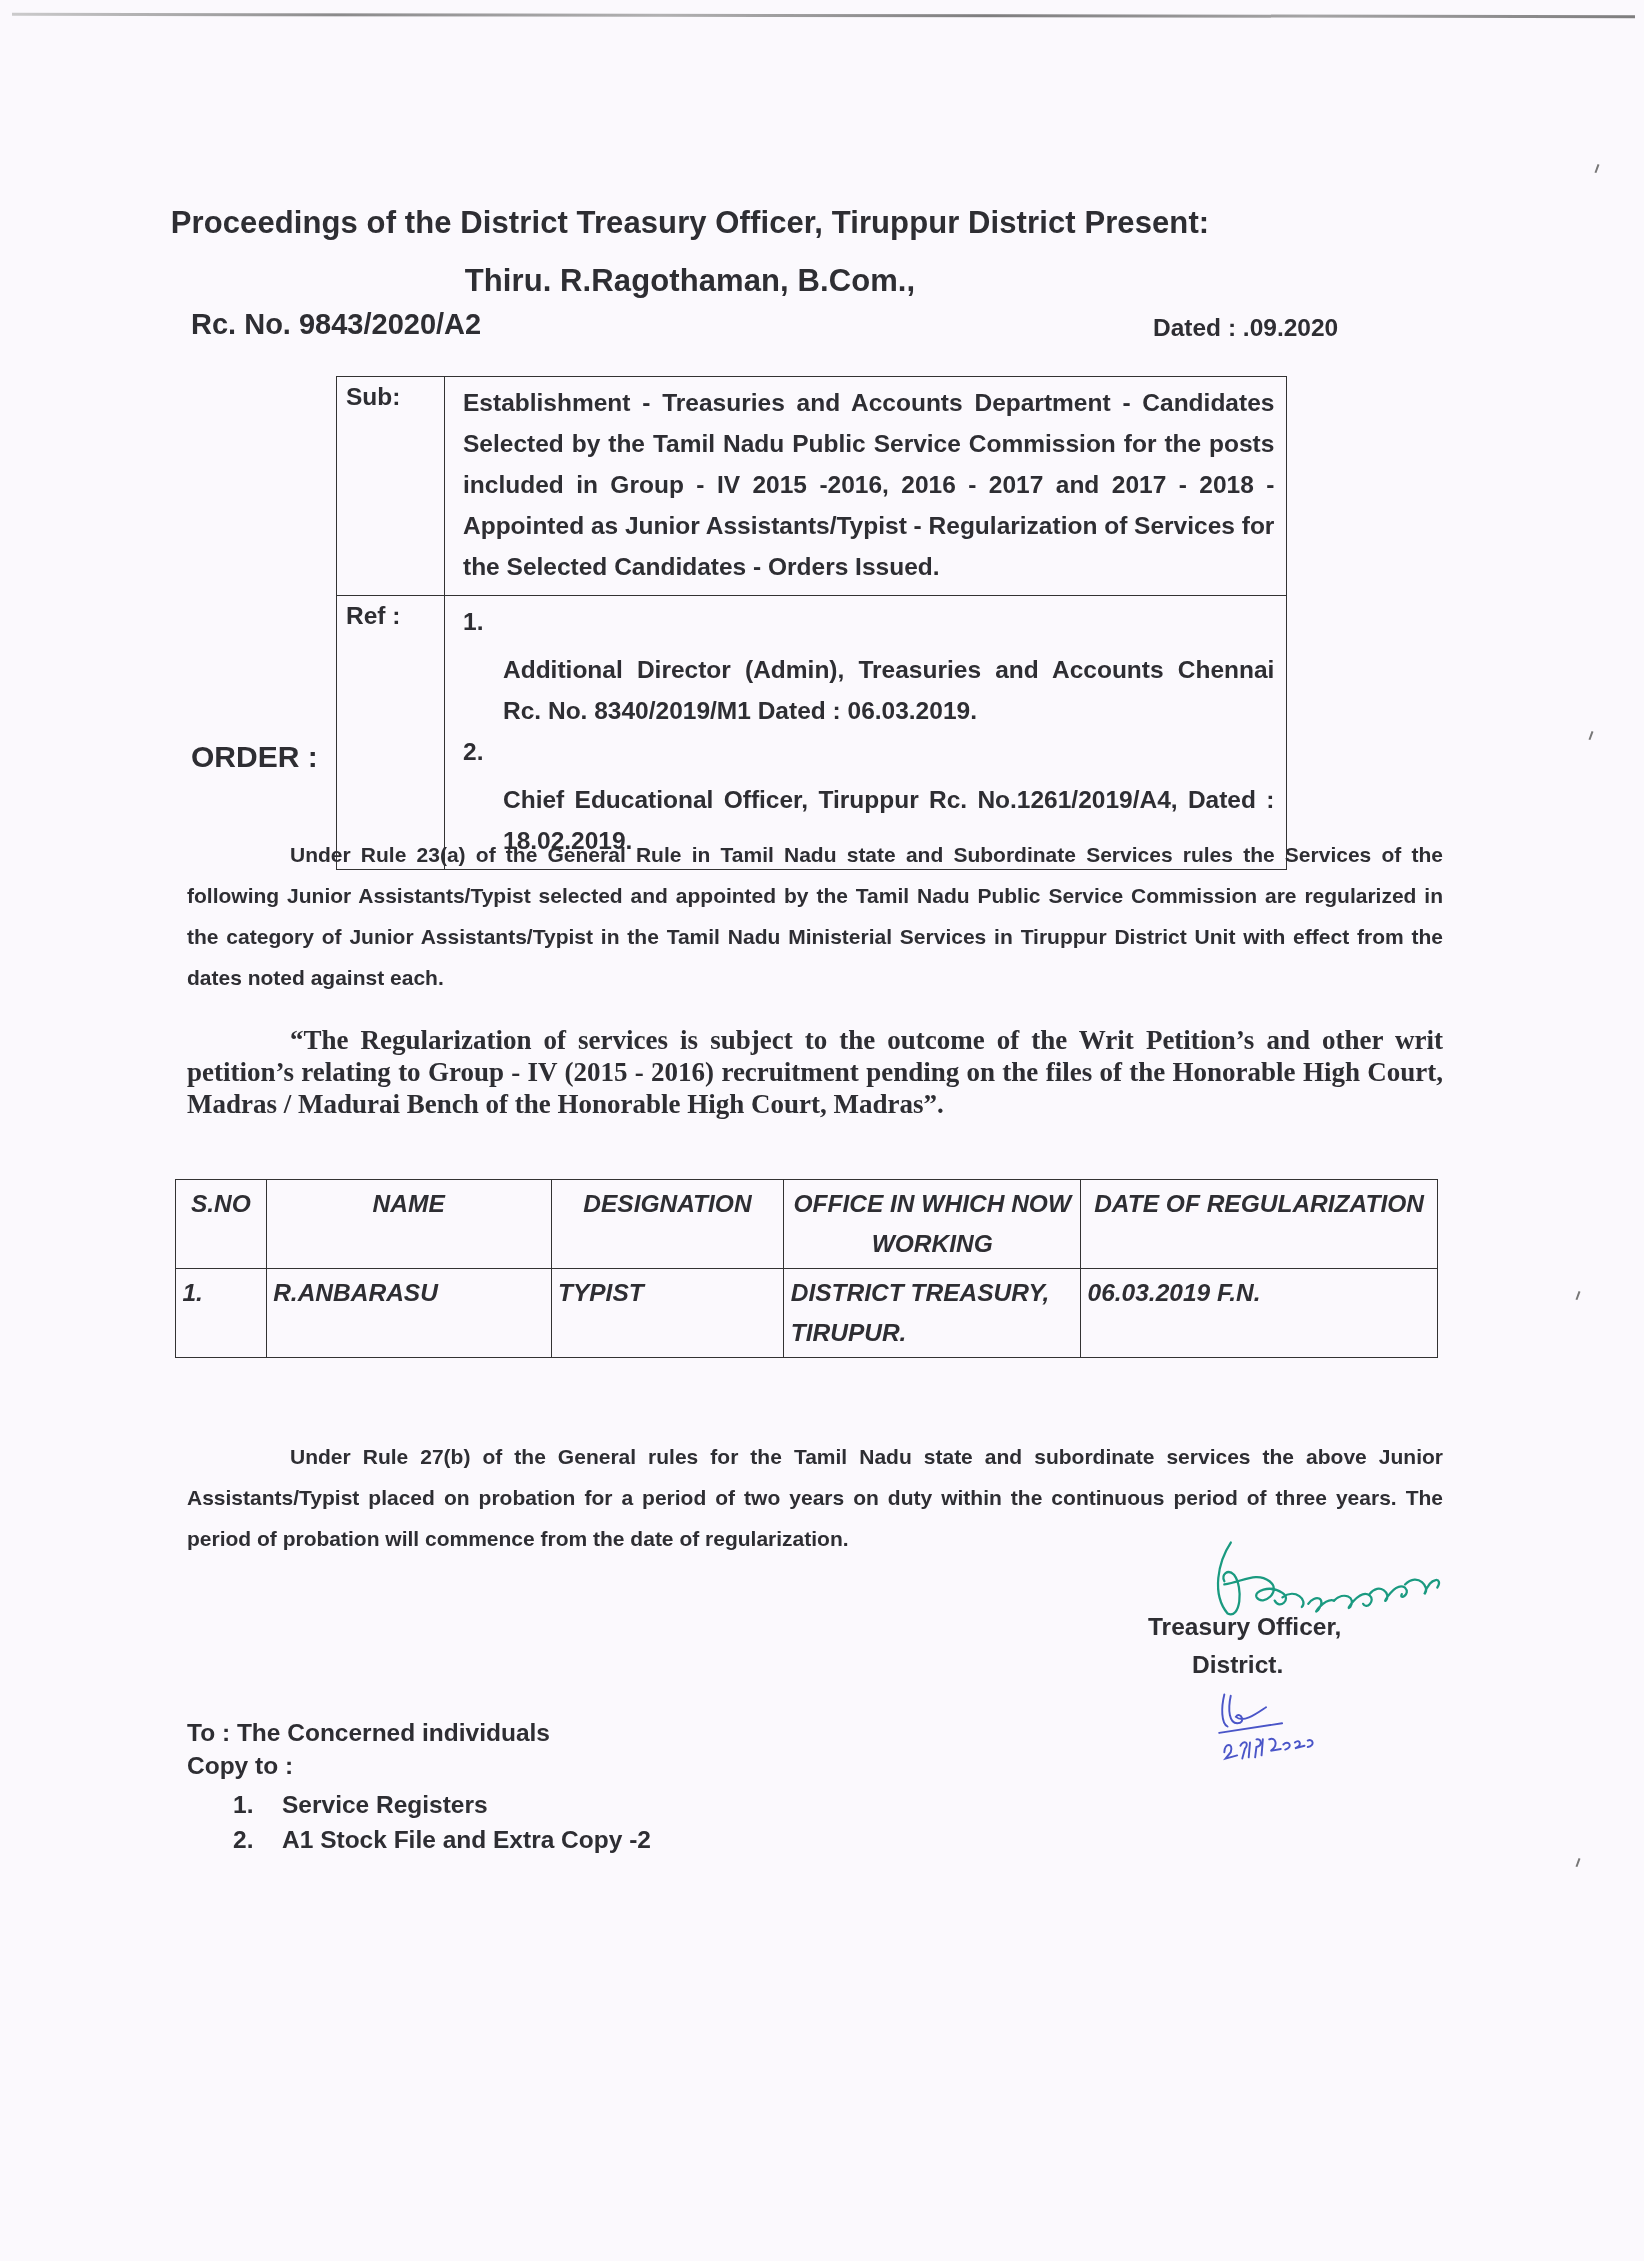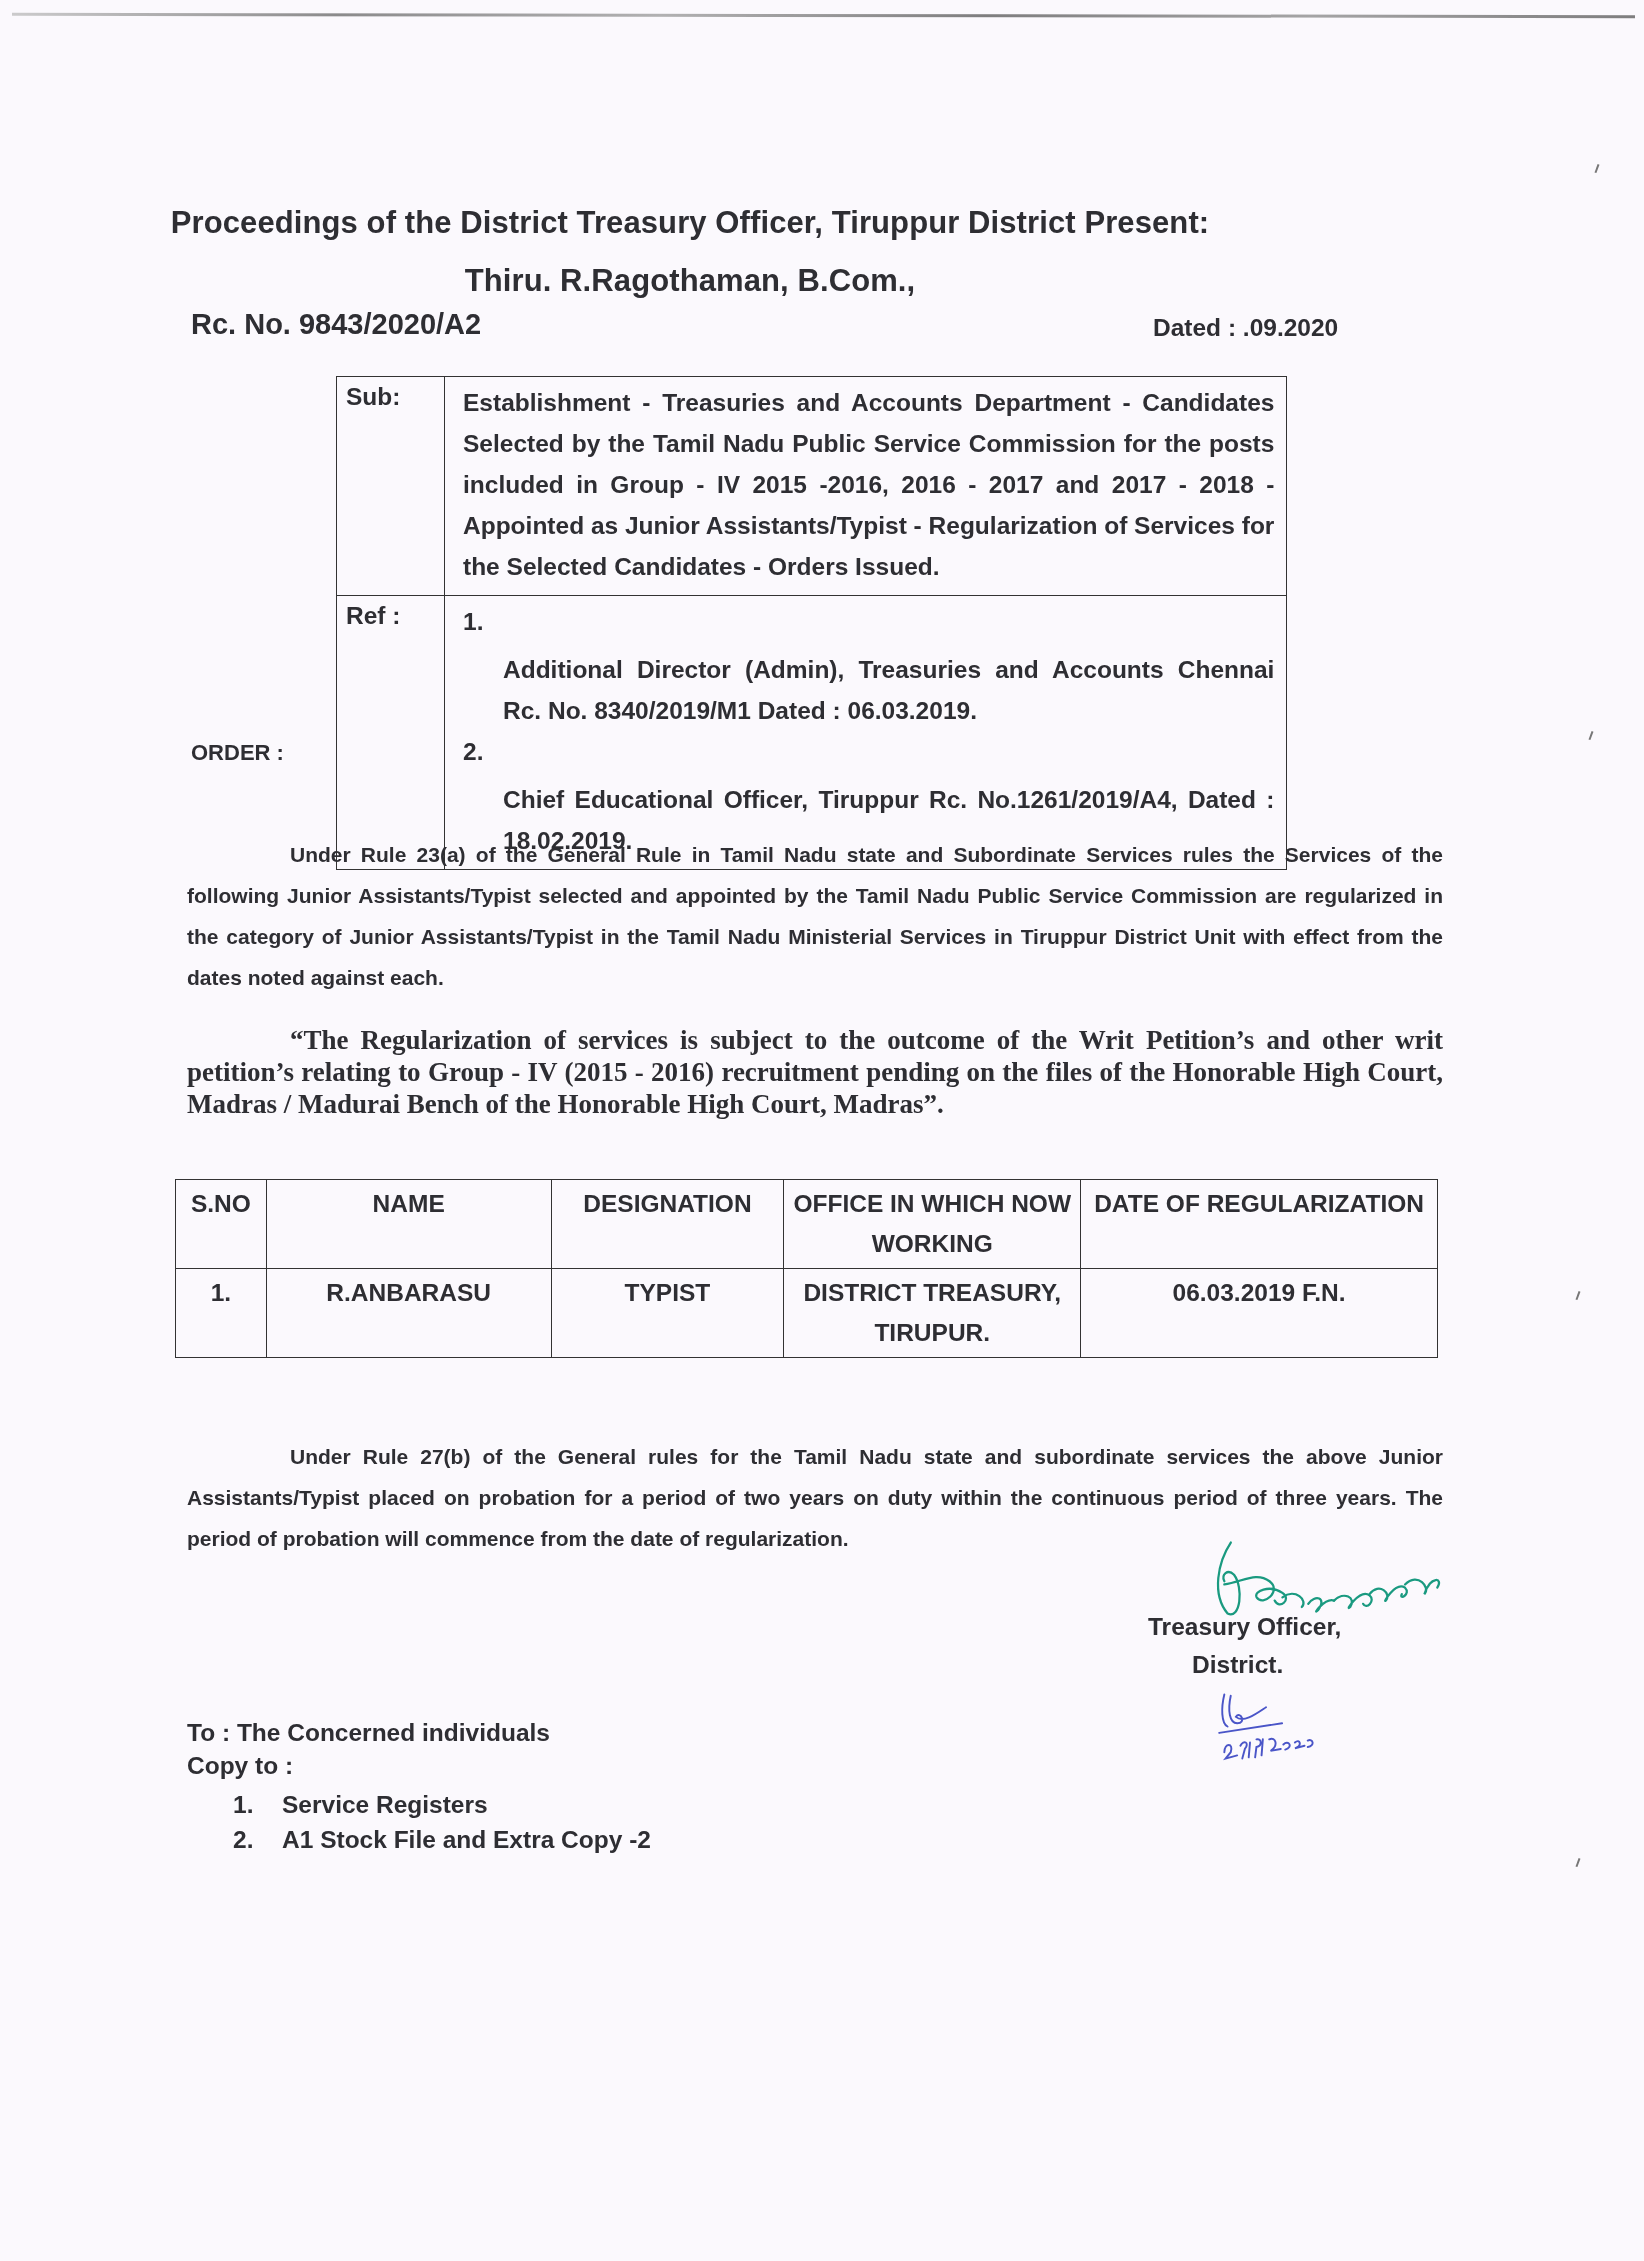--- a/index.html
+++ b/index.html
@@ -33,36 +33,36 @@
     border-collapse: collapse; font-size: 24.5px; font-weight: bold;
   }
   table.subref td { border: 1.3px solid #333; vertical-align: top; }
   table.subref td.lbl { width: 89px; padding: 6px 9px; }
   table.subref td.txt { padding: 5.2px 11.6px 7.7px 18px; line-height: 41px; text-align: justify; }
   .ref-list { margin: 0; padding: 0; list-style: none; }
   .ref-list li { display: flex; line-height: 41px; }
   .ref-list .num { width: 40px; flex: none; }
   .ref-list .body { flex: 1; text-align: justify; margin-top: 48px; }
 
-  .order { position: absolute; left: 191px; top: 740px; font-size: 22px; font-weight: bold; }
+  .order { position: absolute; left: 191px; top: 740px; font-size: 30px; font-weight: bold; }
 
   .para {
     position: absolute; left: 187px; width: 1256px; font-size: 21px; font-weight: bold;
     line-height: 41px; text-align: justify; text-indent: 103px;
   }
   .para.p1 { top: 813px; }
   .para.quote {
     top: 997px; font-family: "Liberation Serif", serif; font-size: 27px; line-height: 32px;
     text-align: justify;
   }
   .para.p3 { top: 1415px; }
 
   table.reg {
     position: absolute; left: 175px; top: 1179px; width: 1263px;
-    border-collapse: collapse; font-size: 24.5px; font-weight: bold; text-align: center;
+    border-collapse: collapse; font-size: 24.5px; font-weight: bold;  font-style: italic;
   }
   table.reg th, table.reg td { border: 1.3px solid #333; vertical-align: top; padding: 3.9px 6.4px; line-height: 40px; font-weight: bold; }
   table.reg th { height: 75px; }
   table.reg td { height: 72px; }
   table.reg .c1 { width: 77px; }
   table.reg .c2 { width: 271px; }
   table.reg .c3 { width: 219px; }
   table.reg .c4 { width: 283px; }
 
   .sig-area { position: absolute; left: 1205px; top: 1536px; width: 271px; height: 84px; }

